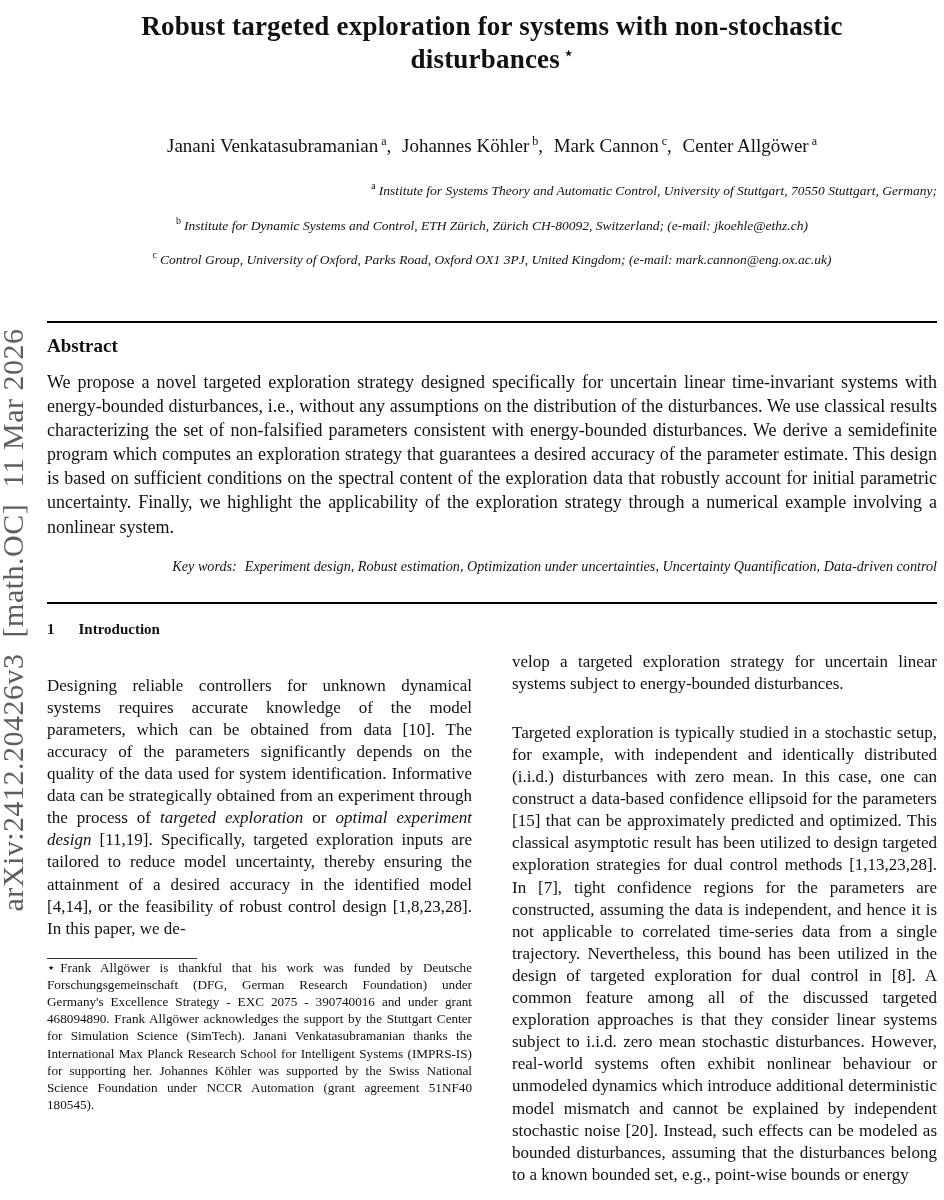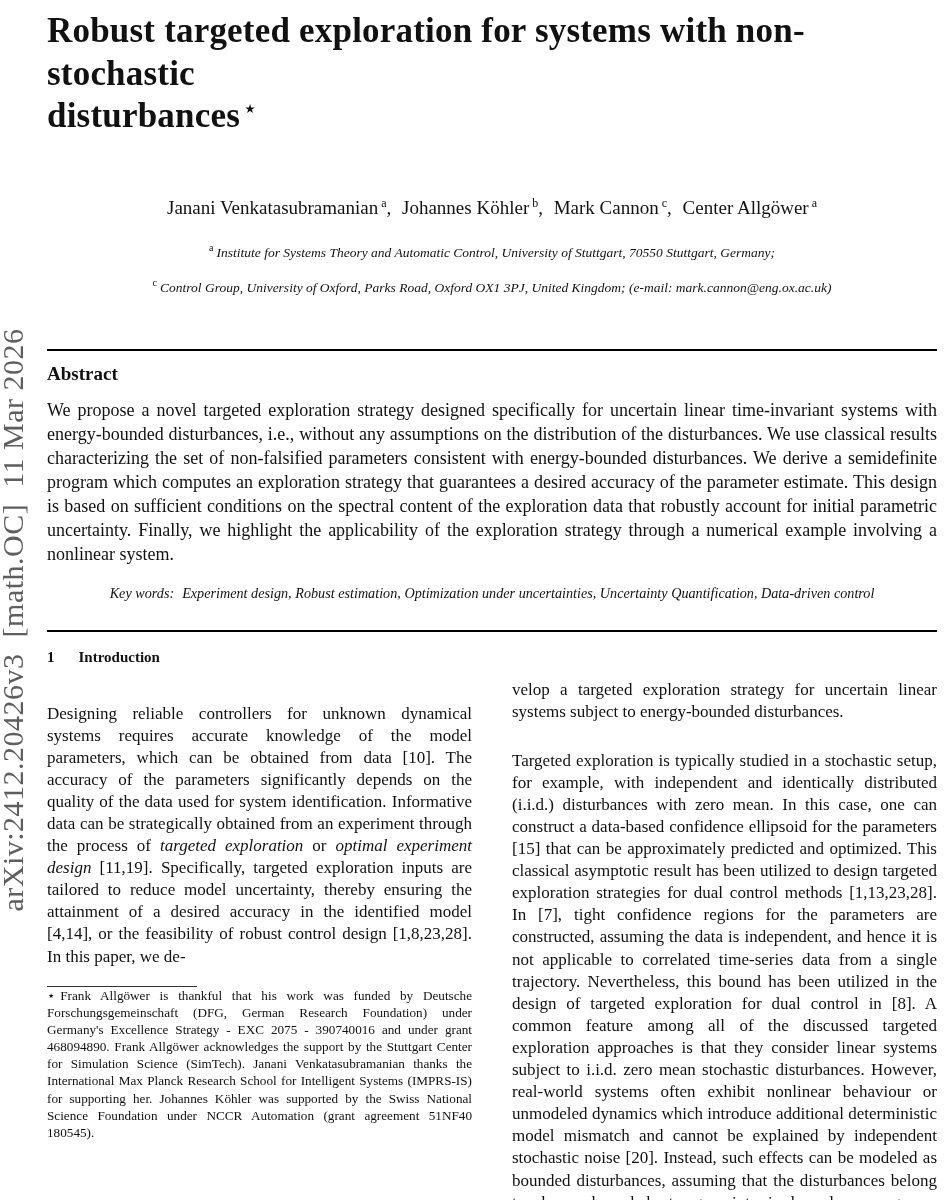--- a/index.html
+++ b/index.html
@@ -19,21 +19,22 @@
     text-align:center;
     font-size:30px;
     letter-spacing:0.5px;
     color:#5e5e5e;
     white-space:pre;
   }
   .content { position:absolute; left:47px; top:0; width:890px; }
 
   .title {
     margin:10px 0 0 0;
-    font-size:35px;
+    text-align:center;
+    font-size:27px;
     line-height:1.22;
     font-weight:bold;
     letter-spacing:0.2px;
   }
   .title .title-star { font-size:0.55em; margin-left:4px; }
 
   .authors { margin-top:58px; text-align:center; font-size:19px; }
   .authors sup { font-size:12px; margin-left:3px; }
   .authors .sep { margin-right:6px; }
 
@@ -55,21 +56,21 @@
     margin-top:13px;
     font-size:18px;
     line-height:1.34;
     text-align:justify;
   }
   .keywords {
     margin-top:16px;
     font-style:italic;
     font-size:14.2px;
     line-height:1.38;
-    text-align:center;
+    text-align:right;
   }
   .keywords .kw-label { margin-right:8px; }
 
   .columns { display:flex; gap:40px; margin-top:17px; align-items:flex-start; }
   .col { flex:1; min-width:0; }
   .section-heading { font-size:15px; font-weight:bold; margin:0; }
   .section-heading .sec-num { margin-right:24px; }
   .col p { font-size:17px; line-height:1.3; text-align:justify; margin:0; }
   .left .body-p { margin-top:37px; }
   .right { padding-top:30px; }
@@ -106,24 +107,27 @@
 
     <h1 class="title"><span>Robust targeted exploration for systems with non-stochastic</span><br><span>disturbances</span><sup class="title-star">⋆</sup></h1>
 
     <div class="authors">
       <span><span>Janani Venkatasubramanian</span><sup>a</sup></span><span class="sep">,</span>
       <span><span>Johannes Köhler</span><sup>b</sup></span><span class="sep">,</span>
       <span><span>Mark Cannon</span><sup>c</sup></span><span class="sep">,</span>
       <span><span>Center Allgöwer</span><sup>a</sup></span>
     </div>
 
-    <div class="affil" style="margin-top:22px;">
+    <div class="affil" style="margin-top:22px;text-align:right;">
       <sup>a</sup><span>Institute for Systems Theory and Automatic Control, University of Stuttgart, 70550 Stuttgart, Germany;</span><br>
     </div>
 
+    <div class="affil">
+      <sup>b</sup><span>Institute for Dynamic Systems and Control, ETH Zürich, Zürich CH-80092, Switzerland; (e-mail: jkoehle@ethz.ch)</span>
+    </div>
 
     <div class="affil">
       <sup>c</sup><span>Control Group, University of Oxford, Parks Road, Oxford OX1 3PJ, United Kingdom; (e-mail: mark.cannon@eng.ox.ac.uk)</span>
     </div>
 
     <div class="rule rule-top"></div>
 
     <div class="abstract-heading">Abstract</div>
 
     <p class="abstract-body">We propose a novel targeted exploration strategy designed specifically for uncertain linear time-invariant systems with energy-bounded disturbances, i.e., without any assumptions on the distribution of the disturbances. We use classical results characterizing the set of non-falsified parameters consistent with energy-bounded disturbances. We derive a semidefinite program which computes an exploration strategy that guarantees a desired accuracy of the parameter estimate. This design is based on sufficient conditions on the spectral content of the exploration data that robustly account for initial parametric uncertainty. Finally, we highlight the applicability of the exploration strategy through a numerical example involving a nonlinear system.</p>

